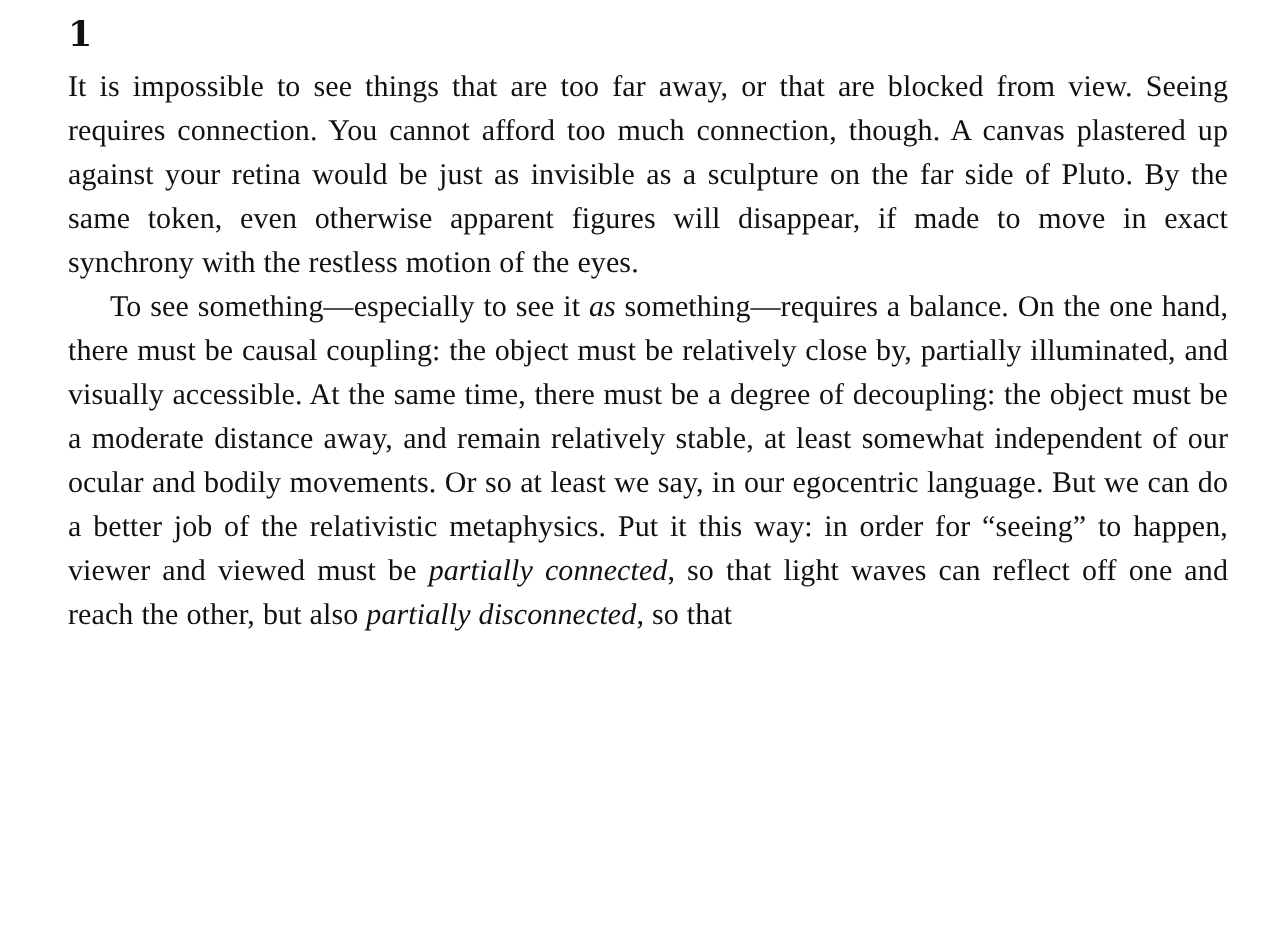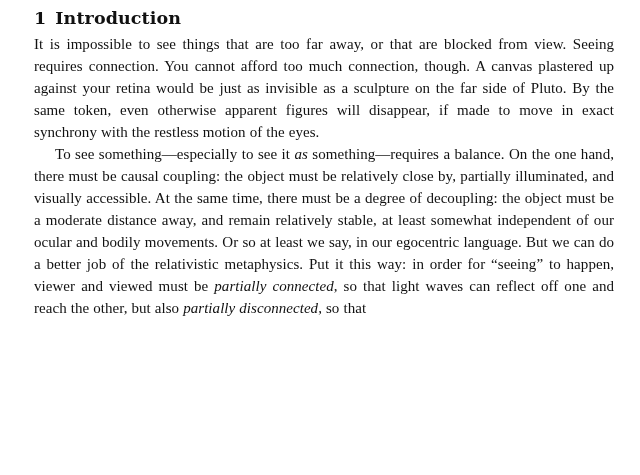--- a/index.html
+++ b/index.html
@@ -54,21 +54,20 @@
     margin-top: 20px;
   }
 </style>
 </head>
 <body>
 
 <div class="page">
 
   <h1 class="section-heading">
     <span class="section-number">1</span>
-    <span class="section-title">Introduction</span>
   </h1>
 
   <div id="paragraphs">
       <p class="body"><span>It is impossible to see things that are too far away, or that are blocked from view. Seeing requires connection. You cannot afford too much connection, though. A canvas plastered up against your retina would be just as invisible as a sculpture on the far side of Pluto. By the same token, even otherwise apparent figures will disappear, if made to move in exact synchrony with the restless motion of the eyes.</span></p>
       <p class="body indent"><span>To see something—especially to see it </span><em>as</em><span> something—requires a balance. On the one hand, there must be causal coupling: the object must be relatively close by, partially illuminated, and visually accessible. At the same time, there must be a degree of decoupling: the object must be a moderate distance away, and remain relatively stable, at least somewhat independent of our ocular and bodily movements. Or so at least we say, in our egocentric language. But we can do a better job of the relativistic metaphysics. Put it this way: in order for “seeing” to happen, viewer and viewed must be </span><em>partially connected</em><span>, so that light waves can reflect off one and reach the other, but also </span><em>partially disconnected</em><span>, so that</span></p>
     </div>
 
 </div>
 
 </body></html>

